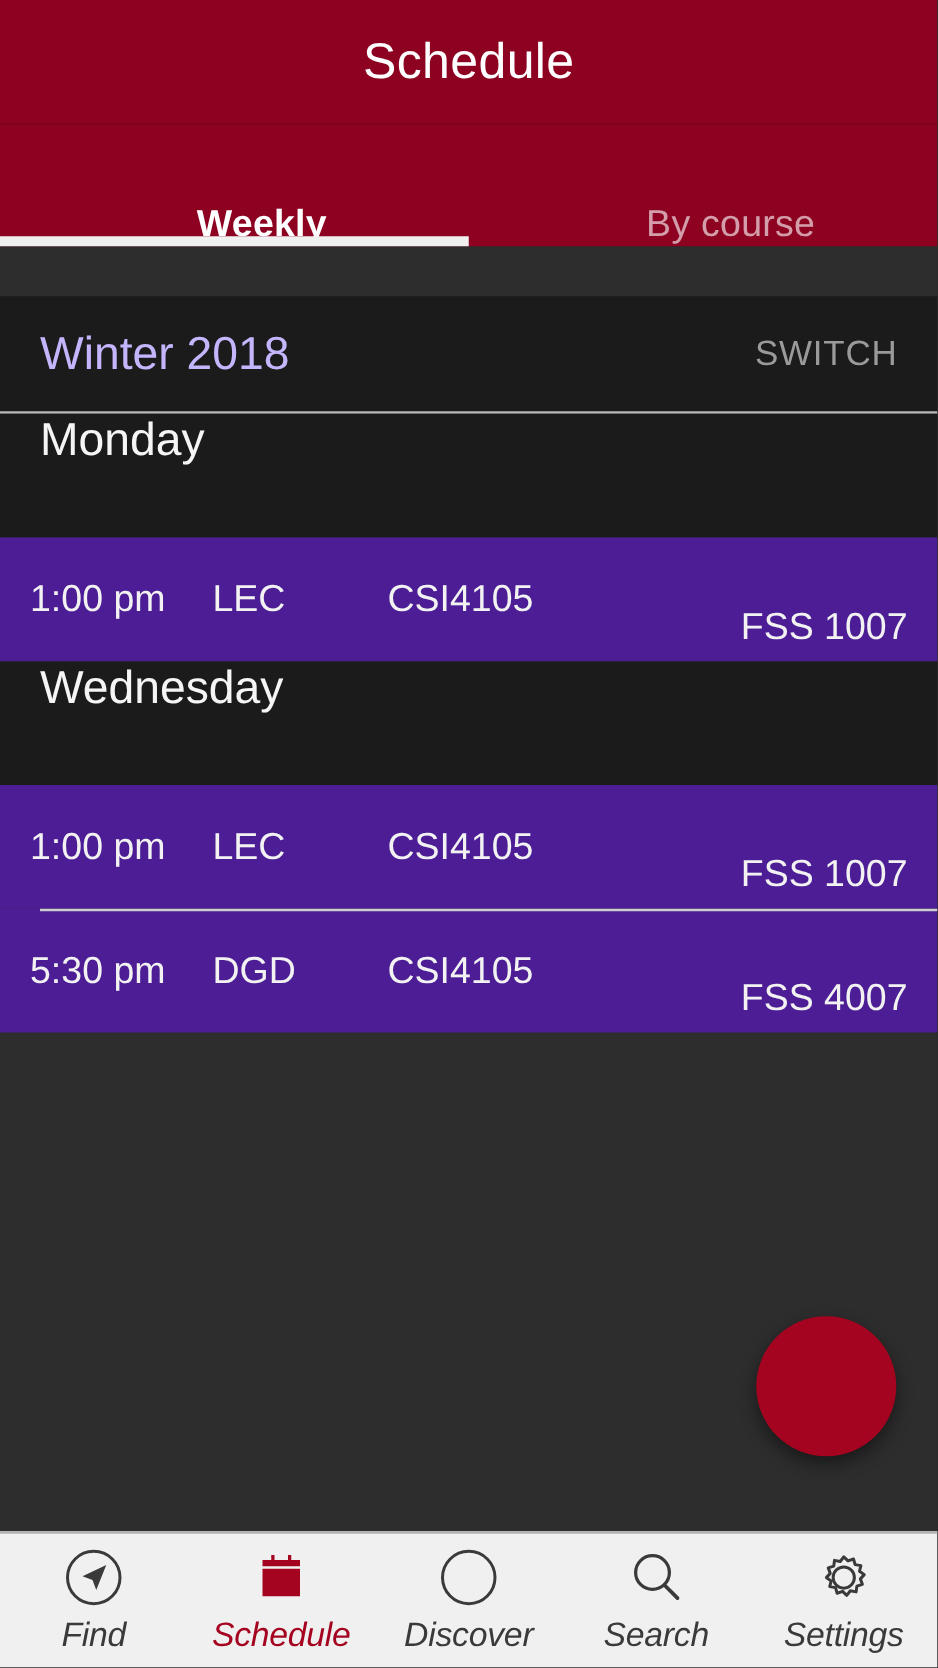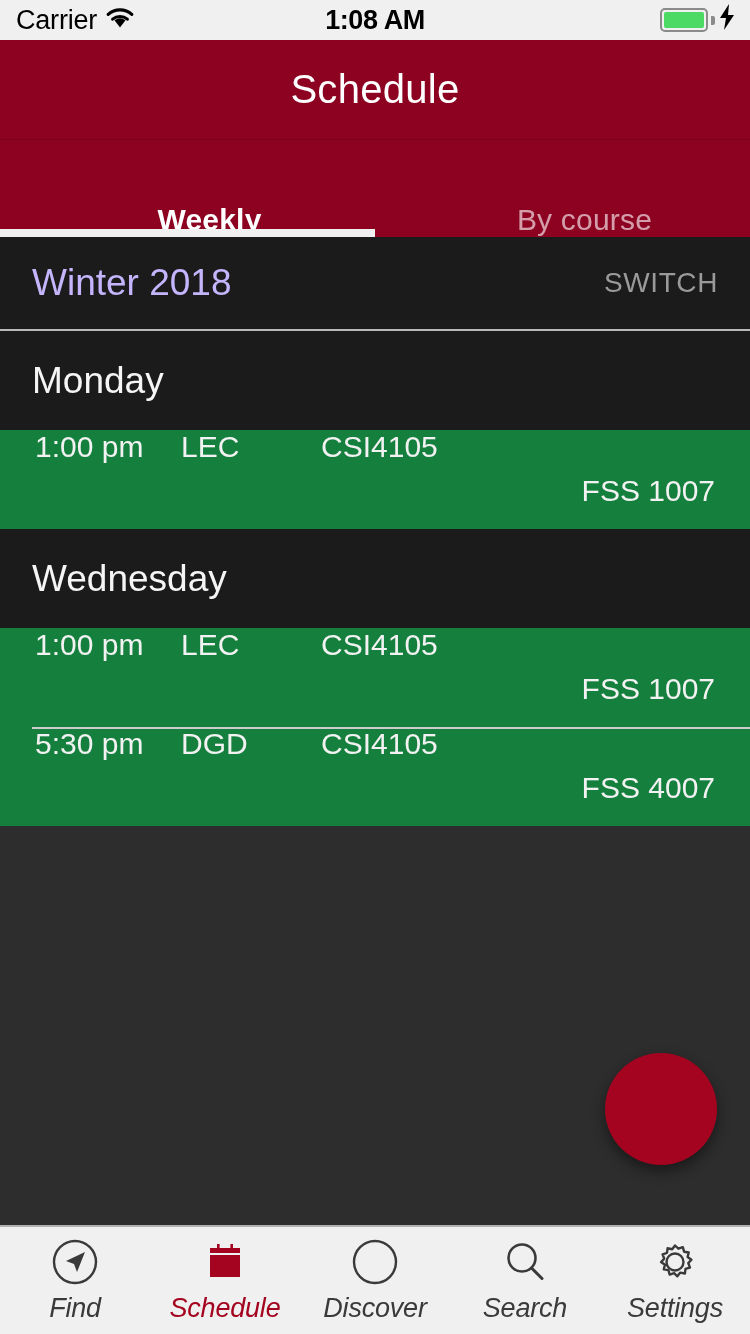--- a/index.html
+++ b/index.html
@@ -59,28 +59,28 @@
   .term-row {
     height:94px; background:#1b1b1b;
     display:flex; align-items:center; justify-content:space-between;
     padding:0 32px; border-bottom:2px solid #b9b9b9;
   }
   .term-name { color:#c4b5fd; font-size:37px; font-weight:400; }
   .term-switch { color:#9a9a9a; font-size:28px; letter-spacing:0.6px; }
 
   .day-header {
     height:99px; background:#1b1b1b;
-    display:flex; align-items:center; padding:0 32px;
+    display:flex; align-items:flex-start; padding:0 32px;
   }
   .day-header span { color:#f5f5f5; font-size:37px; font-weight:400; }
 
   .class-row {
-    height:99px; background:#15803d;
-    display:flex; align-items:flex-start; position:relative;
-    padding:0 35px;
+    height:99px; background:#4c1d95;
+    display:flex; align-items:center; position:relative;
+    padding:0 24px;
   }
   .class-row.divided::before {
     content:""; position:absolute; top:0; left:32px; right:0; height:2px; background:#cdcdcd;
   }
   .c-time  { width:146px; color:#f2f2f2; font-size:30px; }
   .c-type  { width:140px; color:#f2f2f2; font-size:30px; }
   .c-code  { flex:1;      color:#f2f2f2; font-size:30px; }
   .c-room  { color:#f2f2f2; font-size:30px; text-align:right;margin-top:44px; }
 
   
@@ -110,44 +110,20 @@
   }
   .tabitem .ico { height:50px; display:flex; align-items:center; justify-content:center; }
   .tabitem .lbl { font-size:27px; color:#3a3a3a; letter-spacing:-0.2px;font-style:italic; }
   .tabitem.active .lbl { color:#a4041f; }
 </style>
 </head>
 <body>
 
 <div id="app">
 
-  <div class="statusbar">
-    <div class="sb-left">
-      <span>Carrier</span>
-      <span>
-        <svg width="30" height="22" viewBox="0 0 30 22">
-          <path d="M15 20.5 L9.5 13.2 A9.5 9.5 0 0 1 20.5 13.2 Z" fill="#000"></path>
-          <path d="M3.2 7.4 A17.5 17.5 0 0 1 26.8 7.4" stroke="#000" stroke-width="3.2" fill="none" stroke-linecap="round"></path>
-          <path d="M7.6 12.2 A11.5 11.5 0 0 1 22.4 12.2" stroke="#000" stroke-width="3" fill="none" stroke-linecap="round"></path>
-        </svg>
-      </span>
-    </div>
-    <div class="sb-center">1:08 AM</div>
-    <div class="sb-right">
-      <span class="battery">
-          <i></i>
-        </span>
-      <span class="battery-nub"></span>
-      <span>
-        <svg width="18" height="26" viewBox="0 0 18 26">
-            <path d="M11 0 L2 14 H8 L6 26 L16 11 H10 Z" fill="#000"></path>
-          </svg>
-      </span>
-    </div>
-  </div>
 
   <div class="titlebar">
     <h1>Schedule</h1>
   </div>
 
   <div class="tabs">
     <div class="tab active">
       <span>Weekly</span>
     </div>
     <div class="tab">

